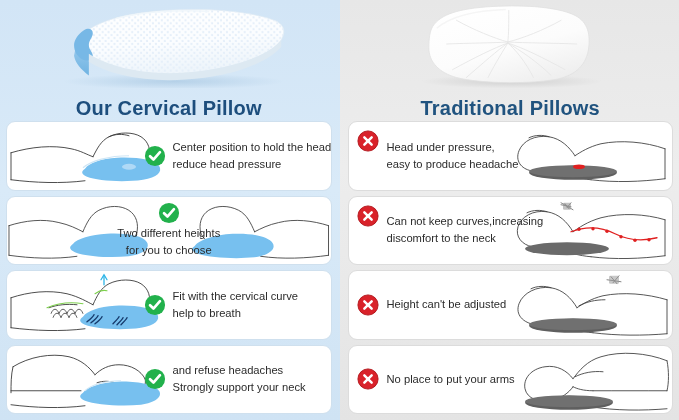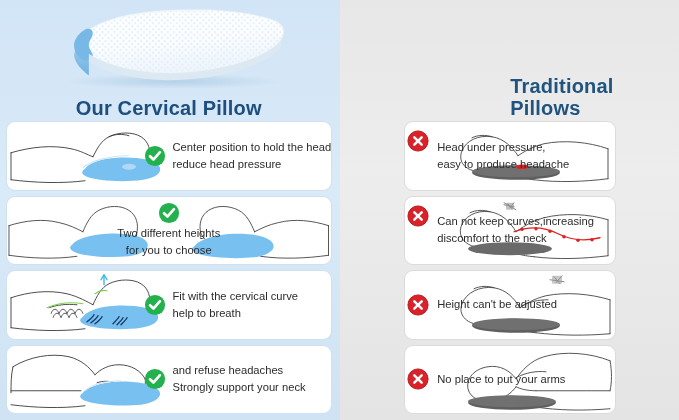--- a/index.html
+++ b/index.html
@@ -27,21 +27,20 @@
     display: flex;
     flex-direction: column;
   }
   .panel-left {
     background: linear-gradient(180deg, #d2e5f6 0%, #d9eaf8 45%, #cfe3f4 100%);
     padding: 0 8px 6px 6px;
   }
   .panel-right {
     background: linear-gradient(180deg, #e7e7e7 0%, #ededed 40%, #e4e4e4 100%);
     padding: 0 6px 6px 8px;
-    align-items: center;
   }
 
   
   .hero {
     height: 121px;
     position: relative;
     flex: none;
   }
   .hero-art {
     position: absolute;
@@ -122,21 +121,21 @@
     justify-content: center;
     flex-direction: column;
     gap: 0;
   }
   .row-center .badge { margin: 0 0 1px 0; }
   .row-center .msg { text-align: center; }
 
   
   .row-icon-left {
     justify-content: flex-start;
-    padding-left: 2px;
+    padding-left: 8px;
   }
   .row-icon-left .badge { align-self: flex-start; margin-top: 8px; }
   .row-icon-left .msg { margin-left: 8px; width: 178px; }
   .row-icon-left.one-line .badge { align-self: center; margin-top: 0; }
 </style>
 </head>
 <body>
 
 <div class="board">
 

